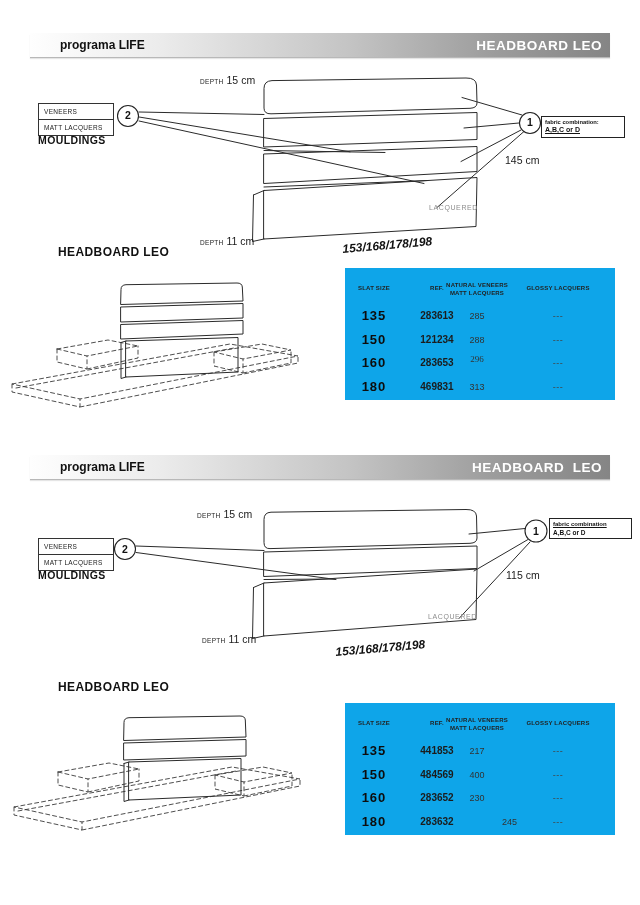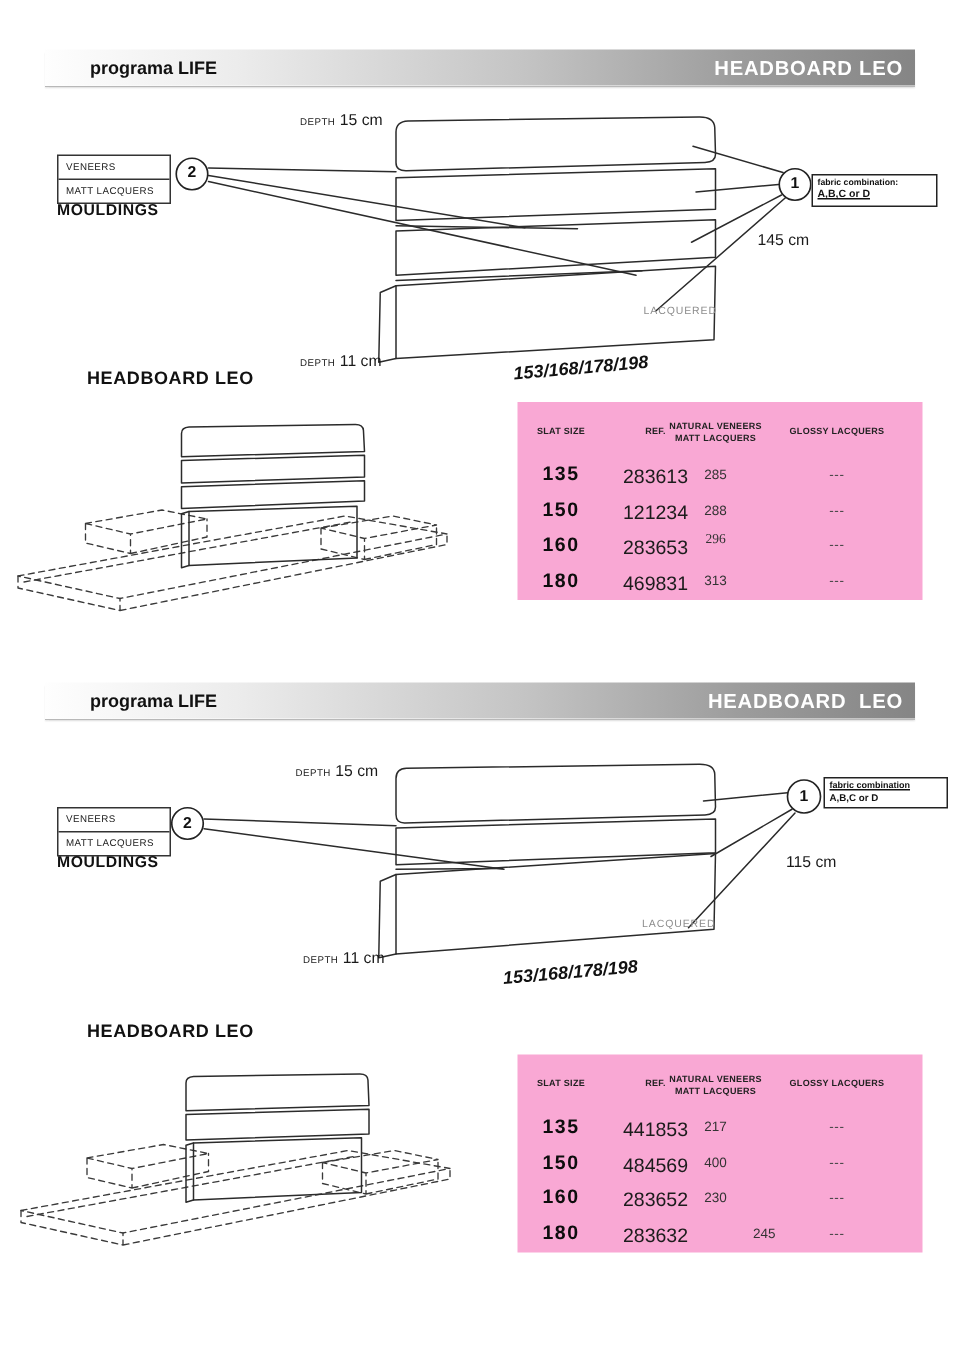--- a/index.html
+++ b/index.html
@@ -23,25 +23,25 @@
   .vbox .cell:first-child{border-bottom:1px solid #333;}
   .mould{font-size:10.5px;font-weight:bold;letter-spacing:0.4px;color:#111;}
   .cnum{width:20px;text-align:center;font-size:10.5px;font-weight:bold;color:#111;}
   .fbox{border:1px solid #222;background:#fff;padding:2px 3px 2px 3px;}
   .fbox .l1{font-size:5.8px;font-weight:bold;color:#111;line-height:1.2;}
   .fbox .l2{font-size:7px;font-weight:bold;color:#111;text-decoration:underline;line-height:1.25;}
   .hdim{font-size:10.5px;color:#1a1a1a;}
   .lacq{font-size:7px;letter-spacing:0.6px;color:#8d8d8d;}
   .widths{font-size:12px;font-weight:bold;font-style:italic;color:#111;transform:rotate(-5deg);transform-origin:left bottom;}
   .plabel{font-size:12px;font-weight:bold;letter-spacing:0.4px;color:#111;}
-  .tbl{left:345px;width:270px;height:132px;background:#f9a8d4;}
+  .tbl{left:345px;width:270px;height:132px;background:#0ea5e9;}
   .tbl .h{position:absolute;font-size:6px;font-weight:bold;color:#222;text-align:center;line-height:1.35;white-space:pre-line;letter-spacing:0.2px;}
   .tbl .cell{position:absolute;text-align:center;}
   .tbl .size{font-size:13px;font-weight:bold;letter-spacing:1px;color:#0d0d0d;}
-  .tbl .ref{font-size:13px;font-weight:normal;color:#1c1c1c;}
+  .tbl .ref{font-size:10px;font-weight:bold;color:#1c1c1c;}
   .tbl .val{font-size:9px;color:#333;}
   .tbl .dash{font-size:9px;color:#444;letter-spacing:0.5px;}
   .c1{left:6px;width:46px;} .c2{left:66px;width:52px;} .c3{left:92px;width:80px;} .c4{left:170px;width:86px;}
 </style>
 </head>
 <body>
 
 <div id="page">
 
   <div class="abs bar" style="top:33px;">
@@ -167,21 +167,21 @@
   <div class="abs mould" style="left:38px;top:569px;">MOULDINGS</div>
 
   <div class="abs cnum" style="left:115px;top:543px;">2</div>
   <div class="abs cnum" style="left:526px;top:525px;">1</div>
 
   <div class="abs fbox" style="left:549px;top:518px;width:75px;">
     <div class="l2" style="font-size:6px;">fabric combination</div>
     <div class="l1" style="font-size:6.5px;text-decoration:none;">A,B,C or D</div>
   </div>
 
-  <div class="abs hdim" style="left:506px;top:569px;margin-left:18px;">115 cm</div>
+  <div class="abs hdim" style="left:506px;top:569px;">115 cm</div>
   <div class="abs lacq" style="left:428px;top:613px;">LACQUERED</div>
 
   <div class="abs depth" style="left:202px;top:633px;">
     <span class="cap">DEPTH</span>
     <span class="val">11 cm</span>
   </div>
 
   <div class="abs widths" style="left:336px;top:645px;">153/168/178/198</div>
   <div class="abs plabel" style="left:58px;top:680px;">HEADBOARD LEO</div>
 

